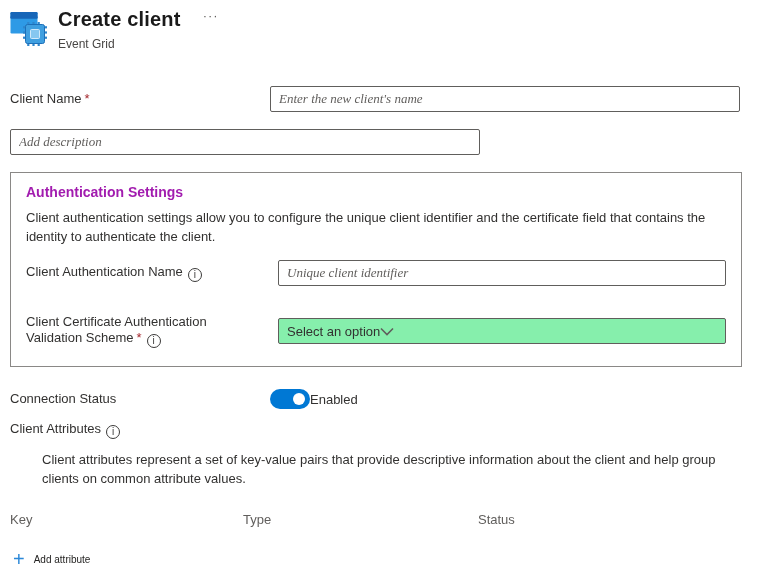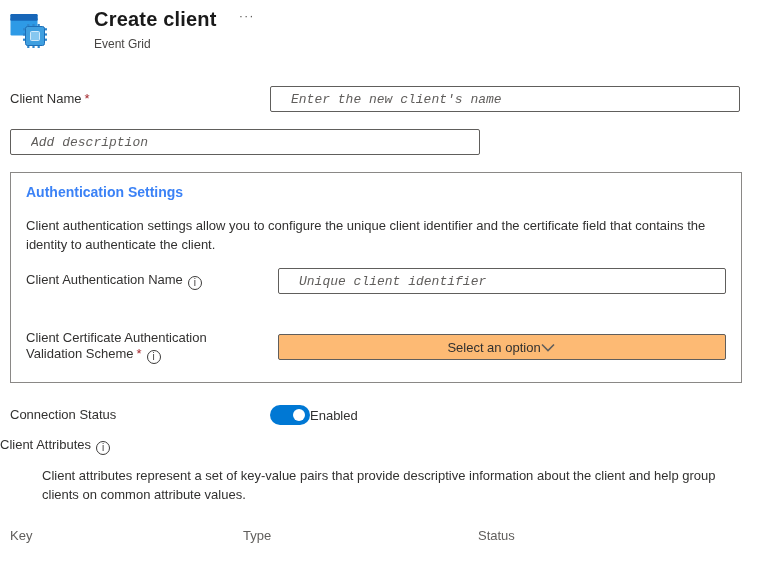--- a/index.html
+++ b/index.html
@@ -6,85 +6,85 @@
   html, body {
     width: 769px; height: 564px;
     background: #ffffff;
     font-family: "Liberation Sans", "DejaVu Sans", sans-serif;
     color: #323130;
     overflow: hidden;
   }
   .page { position: relative; width: 769px; height: 564px; }
 
   
-  .panel-header { display: flex; align-items: flex-end; padding: 7px 0 0 10px; gap: 36px; }
+  .panel-header { display: flex; align-items: center; padding: 7px 0 0 10px; }
   .app-icon { width: 40px; height: 40px; flex: none; }
   .titles { margin-left: 8px; }
   .title-row { display: flex; align-items: flex-start; }
   h1.page-title { font-size: 20px; font-weight: 700; color: #1a1a1a; line-height: 24px; letter-spacing: .2px; }
   .more-btn { margin-left: 22px; margin-top: 2px; color: #605e5c; font-size: 13px; letter-spacing: 1px; cursor: pointer; line-height: 14px; }
   .subtitle { font-size: 12px; color: #484644; margin-top: 6px; }
 
   
   .form { margin-top: 35px; }
   .row { display: flex; align-items: center; padding-left: 10px; margin-bottom: 17px; }
   .lbl { width: 260px; flex: none; font-size: 13px; color: #323130; line-height: 16px; padding-right: 12px; }
   .req { color: #a4262c; margin-left: 3px; }
   input.txt {
     width: 470px; height: 26px;
     border: 1px solid #605e5c; border-radius: 2px;
-    padding: 0 20px; font-size: 13px;
-    font-family: Liberation Mono, monospace;
+    padding: 0 8px; font-size: 13px;
+    font-family: Liberation Serif, serif;
     color: #a16207; outline: none;
   }
   input.txt::placeholder { font-style: italic; color: #605e5c; opacity: 1; }
 
   
   .group-box {
     margin: 0 0 0 10px; width: 732px;
     border: 1px solid #8a8886;
     padding: 11px 15px 16px 15px;
   }
-  .group-title { font-size: 14px; font-weight: 700; color: #3b82f6; margin-bottom: 16px; }
+  .group-title { font-size: 14px; font-weight: 700; color: #a21caf; margin-bottom: 8px; }
   .group-desc { font-size: 13px; color: #323130; line-height: 19px; max-width: 700px; margin-bottom: 14px; }
-  .group-box .row { padding-left: 0; margin-bottom: 36px; }
+  .group-box .row { padding-left: 0; margin-bottom: 28px; }
   .group-box .row:last-child { margin-bottom: 2px; }
   .group-box .lbl { width: 252px; }
   .group-box input.txt { width: 449px; }
 
   .info-icon {
     display: inline-block; width: 14px; height: 14px;
     border: 1px solid #3b3a39; border-radius: 50%;
     font-size: 10px; line-height: 12px; text-align: center;
     color: #3b3a39; font-style: normal; margin-left: 5px;
     vertical-align: -2px; cursor: default;
   }
 
   
   .select {
     width: 449px; height: 26px;
     border: 1px solid #605e5c; border-radius: 2px;
-    display: flex; align-items: center; justify-content: center;
-    padding: 0 10px 0 8px; cursor: pointer; background: #fdba74;
+    display: flex; align-items: center; justify-content: flex-start;
+    padding: 0 10px 0 8px; cursor: pointer; background: #86efac;
   }
   .select-text { font-size: 13px; color: #323130; }
 
   
   .status-row { margin-top: 22px; margin-bottom: 12px; }
   .toggle {
     width: 40px; height: 20px; border-radius: 10px;
     background: #0078d4; position: relative; cursor: pointer; flex: none;
   }
   .toggle .knob {
     position: absolute; top: 4px; right: 5px;
     width: 12px; height: 12px; border-radius: 50%; background: #ffffff;
   }
   .toggle-state { font-size: 13px; color: #323130; }
 
-  .attr-label-row { margin-bottom: 11px; font-size: 13px; }
+  .attr-label-row { padding-left: 10px; margin-bottom: 11px; font-size: 13px; }
   .attr-desc { padding-left: 10px; font-size: 13px; line-height: 19px; max-width: 720px; color: #323130; margin-left: 32px; }
 
   
   .attr-headers { display: flex; padding-left: 10px; margin-top: 24px; font-size: 13px; color: #605e5c; }
   .attr-headers .col-key { width: 233px; }
   .attr-headers .col-type { width: 235px; }
   .attr-headers .col-value { flex: 1; }
 
   .add-attr { display: flex; align-items: center; margin: 23px 0 0 13px; cursor: pointer; width: max-content; }
   .plus-icon { color: #2b88d8; font-size: 20px; font-weight: 400; line-height: 18px; margin-right: 9px; }

